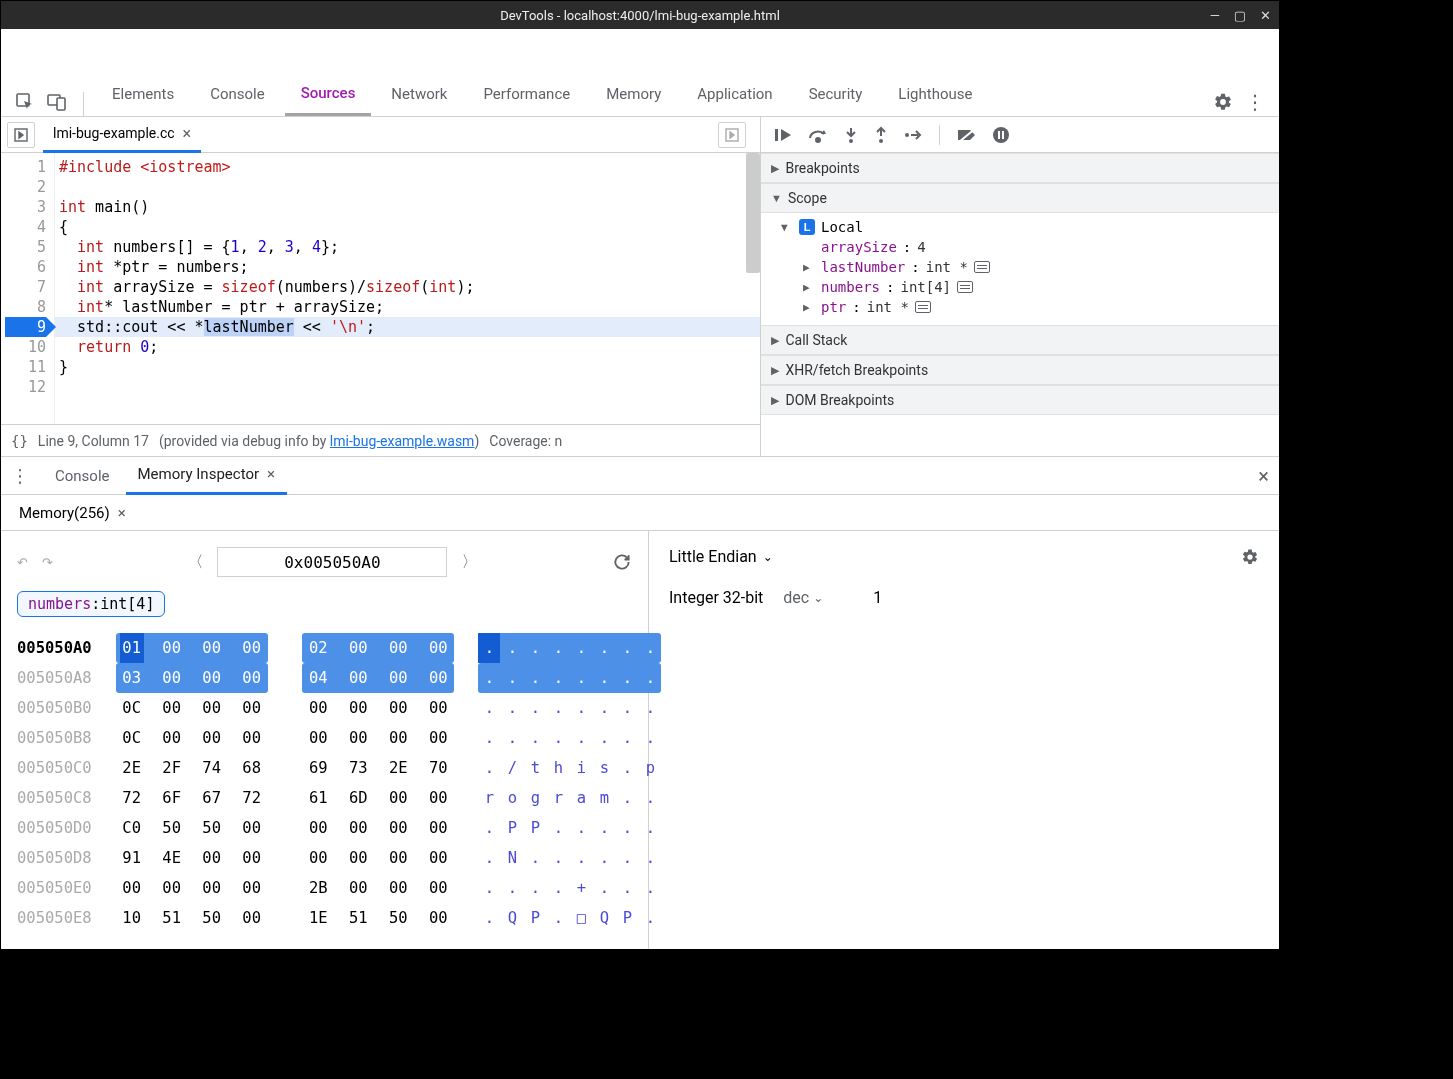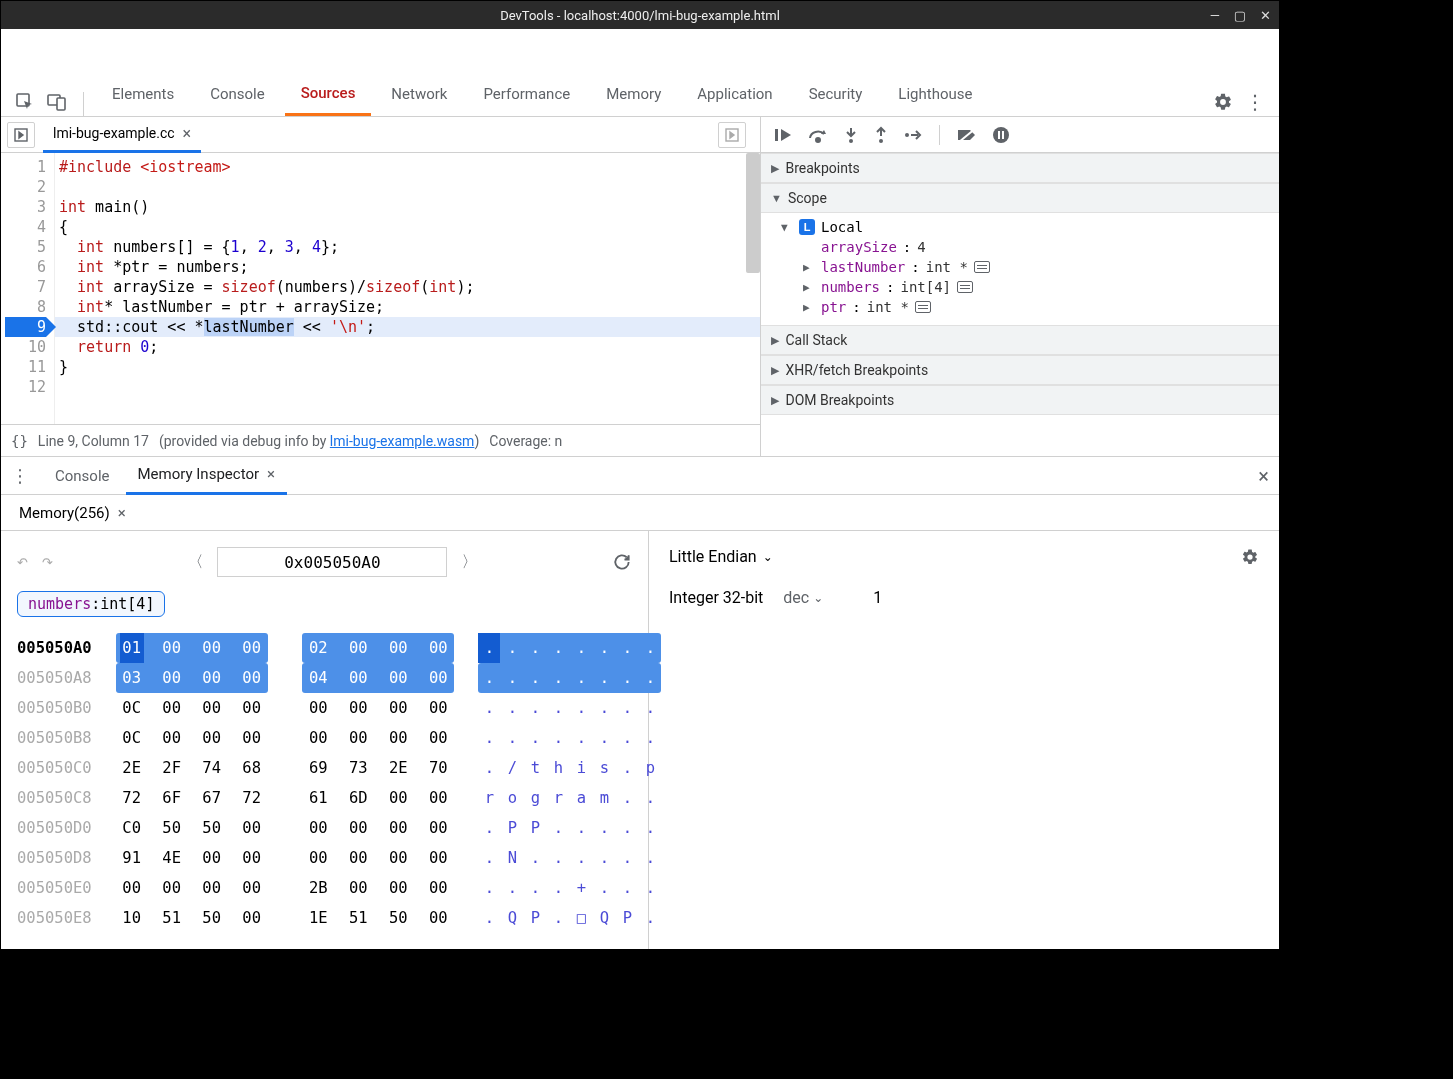--- a/index.html
+++ b/index.html
@@ -5,21 +5,21 @@
 * { box-sizing: border-box; margin: 0; padding: 0; }
 body { font-family: "Segoe UI", Roboto, Arial, sans-serif; font-size: 13px; background: #000; width: 1280px; height: 950px; overflow: hidden; }
 .window { background: #fff; border: 1px solid #000; width: 1280px; height: 950px; display: flex; flex-direction: column; }
 .titlebar { background: #2b2b2b; color: #eee; height: 28px; display: flex; align-items: center; justify-content: center; position: relative; font-size: 13px; }
 .titlebar .controls { position: absolute; right: 8px; display: flex; gap: 14px; }
 .titlebar .controls span { cursor: pointer; color: #ddd; }
 .main-tabs { height: 44px; display: flex; align-items: flex-end; border-bottom: 1px solid #d0d0d0; padding: 0 10px; gap: 4px; margin-top: 44px; }
 .main-tabs .icon-btn { width: 28px; height: 28px; display: flex; align-items: center; justify-content: center; color: #5f6368; cursor: pointer; }
 .main-tabs .divider { width: 1px; height: 24px; background: #d0d0d0; margin: 0 8px; }
 .main-tabs .tab { padding: 0 16px; height: 44px; display: flex; align-items: center; color: #5f6368; cursor: pointer; font-size: 15px; }
-.main-tabs .tab.active { color: #b91c1c; font-weight: 500; border-bottom: 3px solid #f97316; }
+.main-tabs .tab.active { color: #a21caf; font-weight: 500; border-bottom: 3px solid #a3a3a3; }
 .main-tabs .spacer { flex: 1; }
 .content { flex: 1; display: flex; flex-direction: column; }
 .upper { height: 340px; display: flex; border-bottom: 1px solid #d0d0d0; }
 .left-pane { width: 760px; display: flex; flex-direction: column; border-right: 1px solid #d0d0d0; }
 .file-tabs { height: 36px; display: flex; align-items: center; border-bottom: 1px solid #d0d0d0; padding: 0 6px; }
 .file-tabs .icon-btn { width: 28px; height: 26px; display: flex; align-items: center; justify-content: center; color: #5f6368; border: 1px solid #d0d0d0; border-radius: 2px; margin-right: 8px; }
 .file-tab { height: 36px; padding: 0 10px; display: flex; align-items: center; gap: 8px; border-bottom: 3px solid #1a73e8; font-size: 14px; }
 .file-tab .close { color: #5f6368; cursor: pointer; font-size: 16px; }
 .file-tabs .spacer { flex: 1; }
 .editor { flex: 1; display: flex; font-family: "Consolas", "Menlo", monospace; font-size: 15px; line-height: 20px; position: relative; overflow: hidden; }

